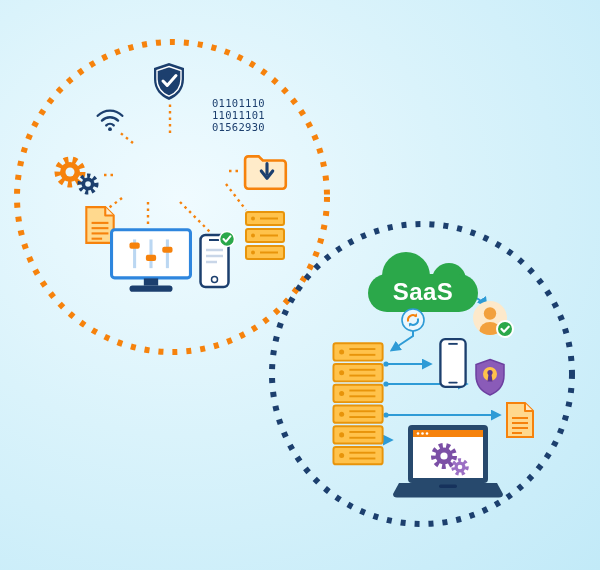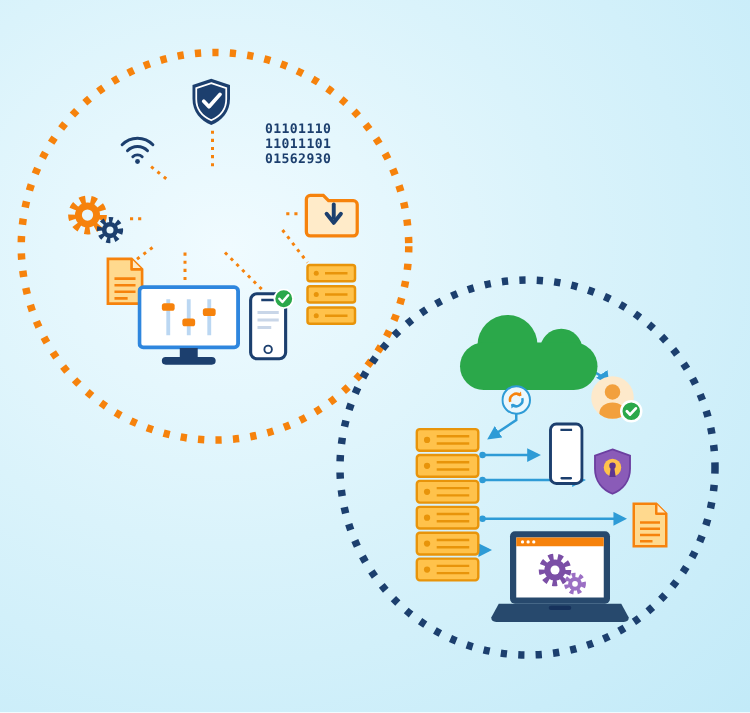--- a/index.html
+++ b/index.html
@@ -30,21 +30,21 @@
   .cloud-lg .label { height: 44px; font-size: 26px; }
   .cloud-sm { width: 110px; height: 62px; }
   .cloud-sm .base  { height: 38px; }
   .cloud-sm .bump1 { width: 48px; height: 48px; left: 14px; top: 2px; }
   .cloud-sm .bump2 { width: 34px; height: 34px; right: 12px; top: 13px; }
   .cloud-sm .label { height: 40px; font-size: 24px; }
 
   
   .binary {
     font-family: "DejaVu Sans Mono", monospace;
-    font-size: 10.5px; font-weight: 700; line-height: 12px;
+    font-size: 10.5px; font-weight: 400; line-height: 12px;
     color: #1C3F6E; letter-spacing: 0.3px;
   }
 
   svg { display: block; }
 </style>
 </head>
 <body>
 
 <div class="canvas">
 
@@ -179,20 +179,21 @@
       <rect x="2" y="36" width="38" height="13" rx="2" fill="#FFC24B" stroke="#E8940A" stroke-width="2"></rect>
       <circle cx="9" cy="42.5" r="2" fill="#E8940A"></circle>
       <line x1="16" y1="42.5" x2="34" y2="42.5" stroke="#E8940A" stroke-width="2"></line>
     </svg>
   </div>
 
   <div class="cloud cloud-sm" style="left:368px; top:250px; --c:#2BA84A;">
     <div class="bump1"></div>
     <div class="bump2"></div>
     <div class="base"></div>
+    <div class="label">SaaS</div>
   </div>
 
   <div class="abs" style="left:401px; top:308px;">
     <svg width="24" height="24" viewBox="0 0 24 24">
       <circle cx="12" cy="12" r="11" fill="#eaf7fd" stroke="#2E9BD6" stroke-width="1.6"></circle>
       <path d="M7.2 13.5 a5 5 0 0 1 8.2 -5.1" fill="none" stroke="#F6820C" stroke-width="2"></path>
       <path d="M15.8 5.2 l0.3 3.6 -3.5 -0.5 Z" fill="#F6820C"></path>
       <path d="M16.8 10.5 a5 5 0 0 1 -8.2 5.1" fill="none" stroke="#2E9BD6" stroke-width="2"></path>
       <path d="M8.2 18.8 l-0.3 -3.6 3.5 0.5 Z" fill="#2E9BD6"></path>
     </svg>

